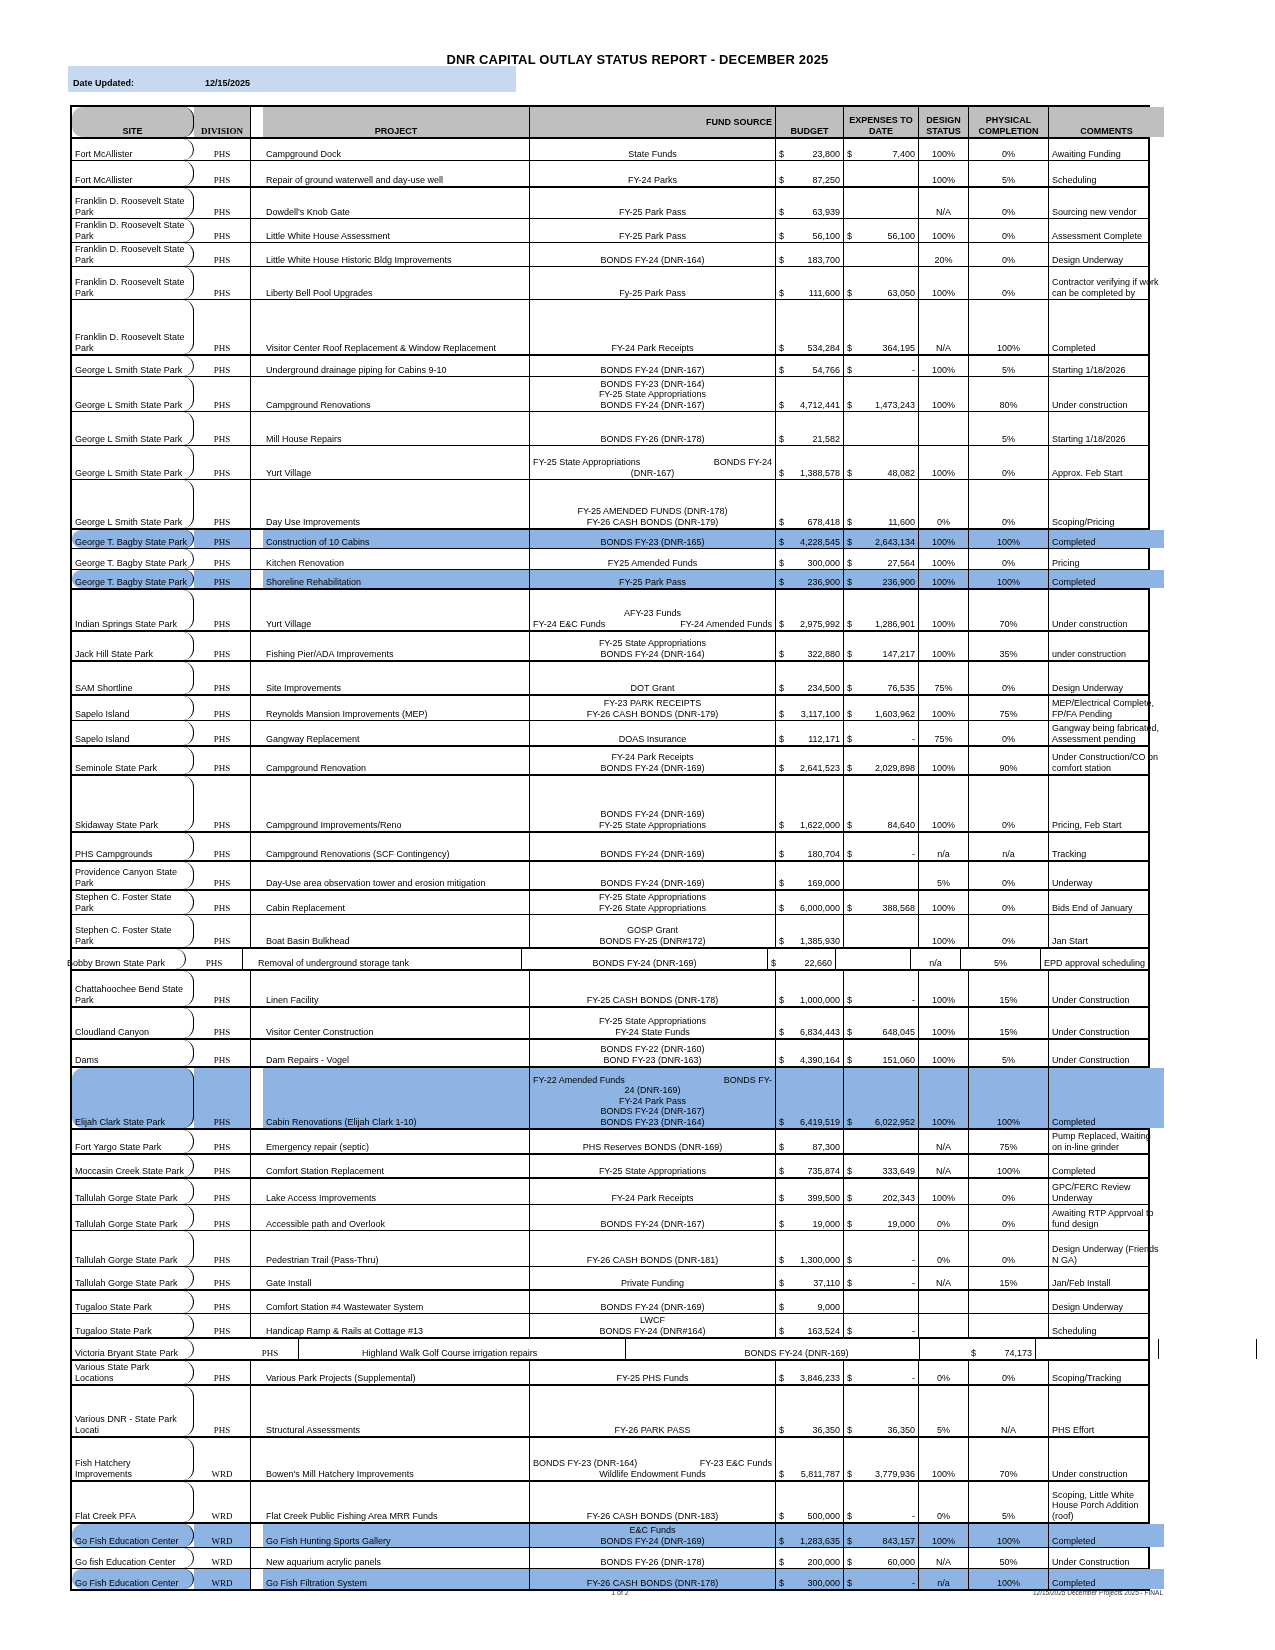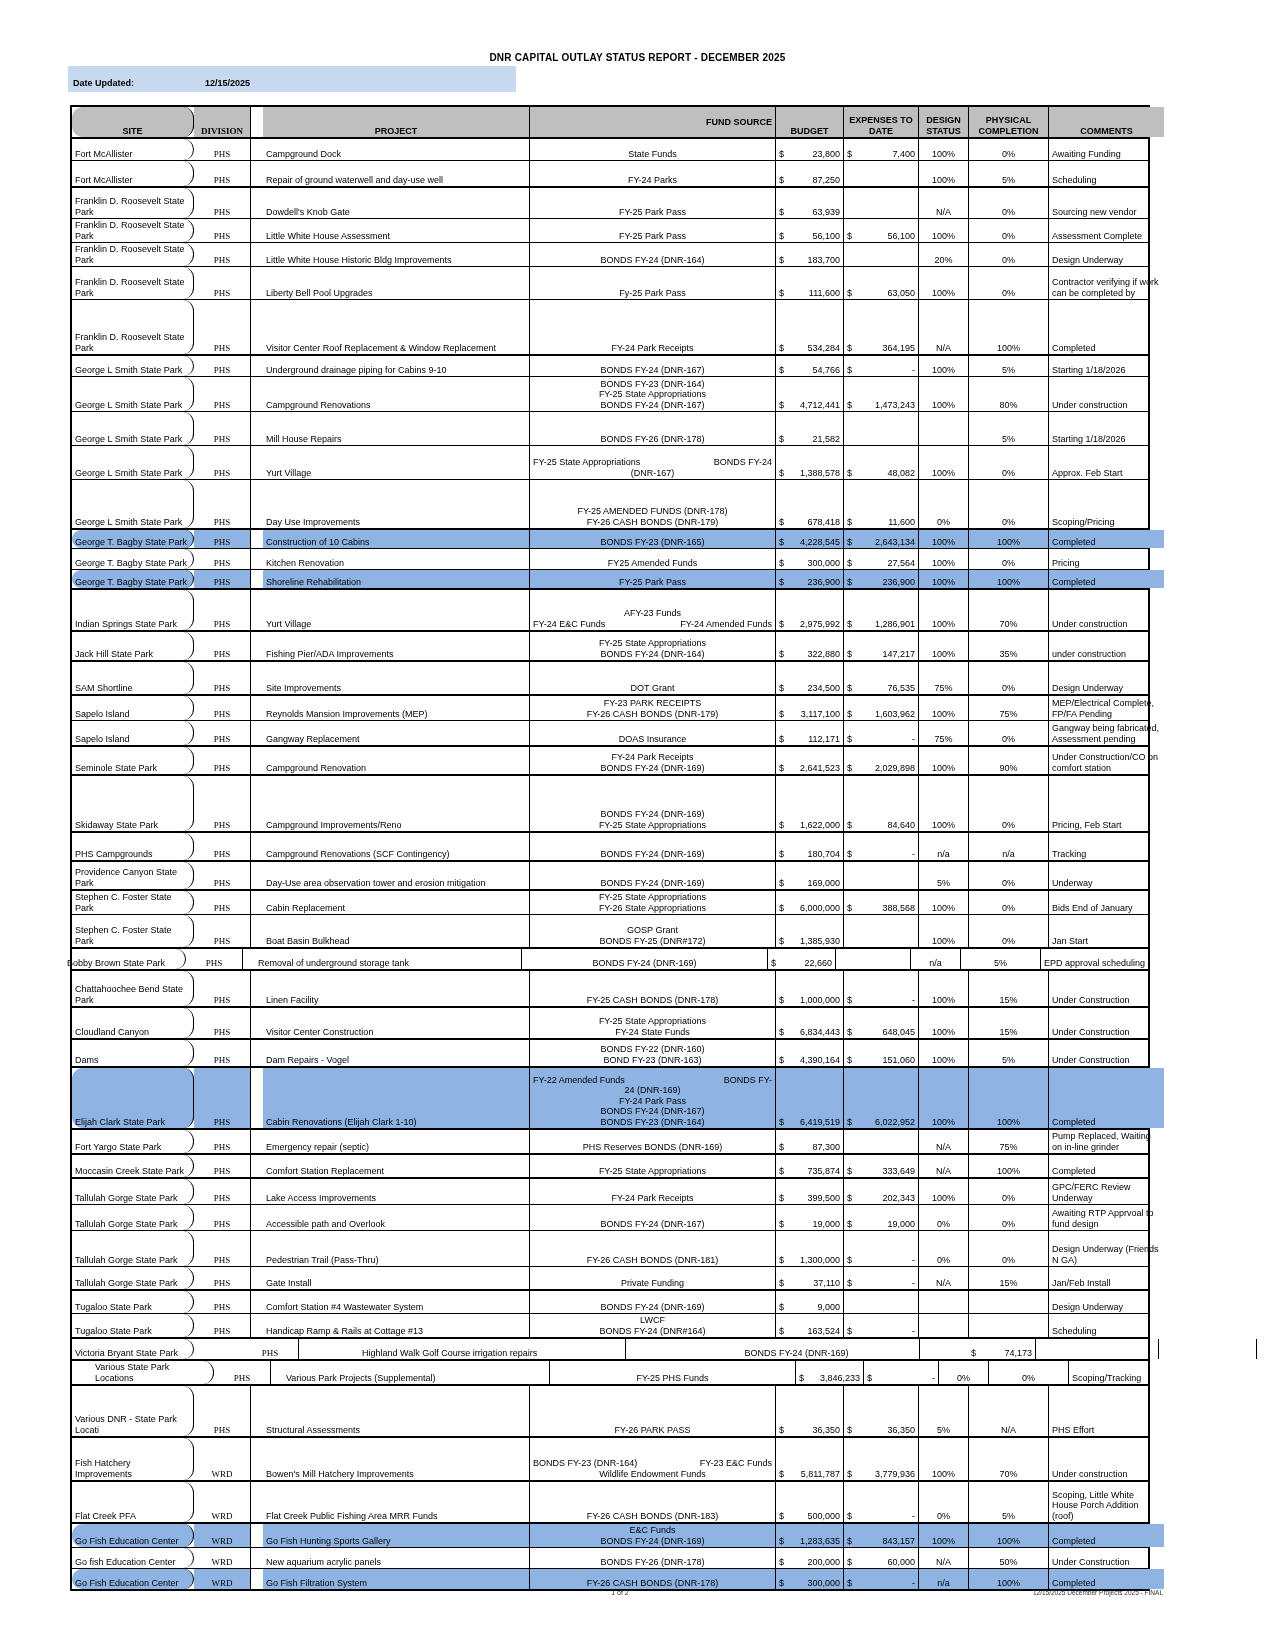--- a/index.html
+++ b/index.html
@@ -1,18 +1,18 @@
 <!DOCTYPE html>
 <html><head>
 <meta charset="utf-8">
 <style>
   html,body{margin:0;padding:0;background:#fff;}
   body{font-family:"Liberation Sans", sans-serif;color:#000;}
   #page{position:relative;width:1275px;height:1650px;background:#ffffff;overflow:hidden;}
-  #title{position:absolute;top:52px;left:0;width:1275px;text-align:center;font-size:10px;font-weight:bold;letter-spacing:.2px;}
+  #title{position:absolute;top:52px;left:0;width:1275px;text-align:center;font-size:13px;font-weight:bold;letter-spacing:.2px;}
   #dateband{position:absolute;left:68px;top:66px;width:448px;height:26px;background:#C6D9F1;}
   #dateband .lbl{position:absolute;left:5px;bottom:4px;font-size:9px;font-weight:bold;}
   #dateband .val{position:absolute;left:137px;bottom:4px;font-size:9px;font-weight:bold;}
   .tbl{position:absolute;left:70px;top:105px;width:1080px;border:2px solid #000;box-sizing:border-box;}
   .row{display:flex;border-bottom:1px solid #000;align-items:stretch;}
   .row.gb{border-bottom-width:2px;}
   .row:last-child{border-bottom:none;}
   .row.hl .cell{background:#8DB4E3;}
   .cell{border-right:1px solid #000;box-sizing:border-box;padding:1px 3px;display:flex;
         align-items:flex-end;overflow:hidden;font-size:9px;line-height:10.5px;}
@@ -806,21 +806,21 @@
         </div>
         <div class="cell c-budget money">
           <div class="">$</div>
           <div class="">74,173</div>
         </div>
         <div class="cell c-exp money"></div>
         <div class="cell c-design"></div>
         <div class="cell c-phys">10%</div>
         <div class="cell c-comm">Under Construction</div>
       </div>
-      <div class="row gb" style="min-height: 22px; padding-left: 20px;">
+      <div class="row gb" style="min-height: 22px;">
         <div class="cell c-site">Various State Park Locations</div>
         <div class="cell c-div">PHS</div>
         <div class="cell c-proj">Various Park Projects (Supplemental)</div>
         <div class="cell c-fund">
           <div class="fund-line">FY-25 PHS Funds</div>
         </div>
         <div class="cell c-budget money">
           <div class="">$</div>
           <div class="">3,846,233</div>
         </div>

